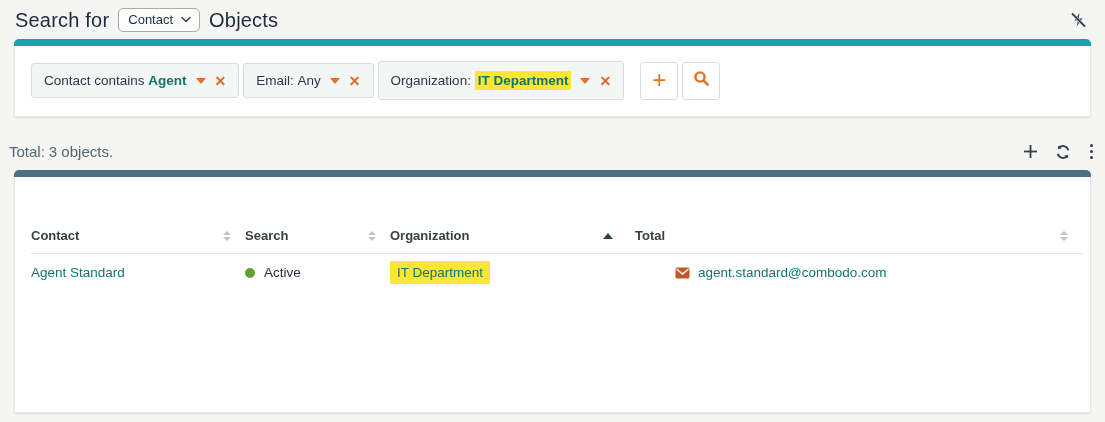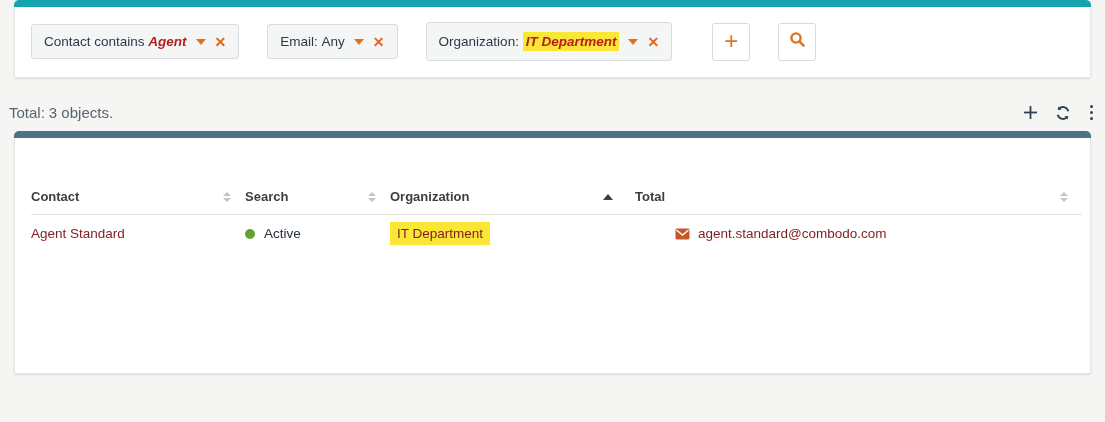--- a/index.html
+++ b/index.html
@@ -43,37 +43,37 @@
     box-shadow: 0 1px 2px rgba(0,0,0,.10);
     background: #fff;
   }
   .search-panel .accent-bar {
     height: 7px; border-radius: 5px 5px 0 0;
     background: #15a4af;
   }
   .search-panel-body {
     display: flex; align-items: center;
     padding: 15px 16px 16px 16px;
-    gap: 28px;
+    gap: 4px;
     border: 1px solid #e7e7e6; border-top: none;
     border-radius: 0 0 2px 2px;
     background: #fff;
   }
   .chip {
     display: inline-flex; align-items: center;
     background: #f4f5f5;
     border: 1px solid #d8dcde;
     border-radius: 3px;
     padding: 9px 12px;
     font-size: 13.5px;
     color: #2a3a49;
     cursor: pointer;
     white-space: nowrap;
   }
-  .chip .chip-value-bold { font-weight: bold; color: #b91c1c; font-style: italic; }
+  .chip .chip-value-bold { font-weight: bold; color: #0f766e; }
   .chip .hl { background: #f9e636; padding: 2px 3px; }
   .chip-caret {
     width: 0; height: 0; margin-left: 9px;
     border-left: 5px solid transparent;
     border-right: 5px solid transparent;
     border-top: 6px solid #e0731f;
     cursor: pointer;
   }
   .chip-x {
     margin-left: 9px;
@@ -142,32 +142,51 @@
     border-left: 5px solid transparent; border-right: 5px solid transparent;
     border-bottom: 6px solid #2f4254;
   }
   td {
     font-size: 13.5px;
     padding: 11px 8px 11px 0;
     color: #222f3e;
     vertical-align: middle;
   }
   tbody tr.zebra { background: #f4f4f3; }
-  a.obj-link { color: #7f1d1d; text-decoration: none; cursor: pointer; }
+  a.obj-link { color: #0f766e; text-decoration: none; cursor: pointer; }
   .org-hl { background: #f9e636; padding: 4px 7px; }
   .status-cell { display: flex; align-items: center; gap: 9px; }
   .status-dot { width: 10px; height: 10px; border-radius: 50%; background: #62a233; flex: none; }
   .email-cell { display: flex; align-items: center; gap: 8px; padding-left: 40px; }
   .email-cell svg { flex: none; }
 </style>
 </head>
 <body>
 
 <div class="page">
 
+  <div class="topbar">
+    <span class="page-title-part">Search for</span>
+    <span class="class-select">
+      <span>Contact</span>
+      <span>
+        <svg width="10" height="7" viewBox="0 0 10 7">
+            <path d="M1 1.5 L5 5.5 L9 1.5" fill="none" stroke="#3a4a5a" stroke-width="1.6" stroke-linecap="round" stroke-linejoin="round"></path>
+          </svg>
+      </span>
+    </span>
+    <span class="page-title-part">Objects</span>
+    <span class="topbar-right zapoff-btn">
+      <svg width="17" height="16" viewBox="0 0 17 16">
+        <path d="M9.5 1 L4.5 8.5 H8 L6.5 14.5 L12.5 6.5 H8.8 Z" fill="#2f4254"></path>
+        <line x1="1.5" y1="1" x2="15.5" y2="15" stroke="#f5f5f4" stroke-width="3"></line>
+        <line x1="2" y1="1.5" x2="15" y2="14.5" stroke="#2f4254" stroke-width="1.8"></line>
+      </svg>
+    </span>
+  </div>
 
   <div class="search-panel">
     <div class="accent-bar"></div>
     <div class="search-panel-body">
 
       <span class="chip">
         <span>Contact contains</span>&nbsp;
         <span class="chip-value-bold">Agent</span>
         <span class="chip-caret"></span>
         <span class="chip-x">✕</span>

